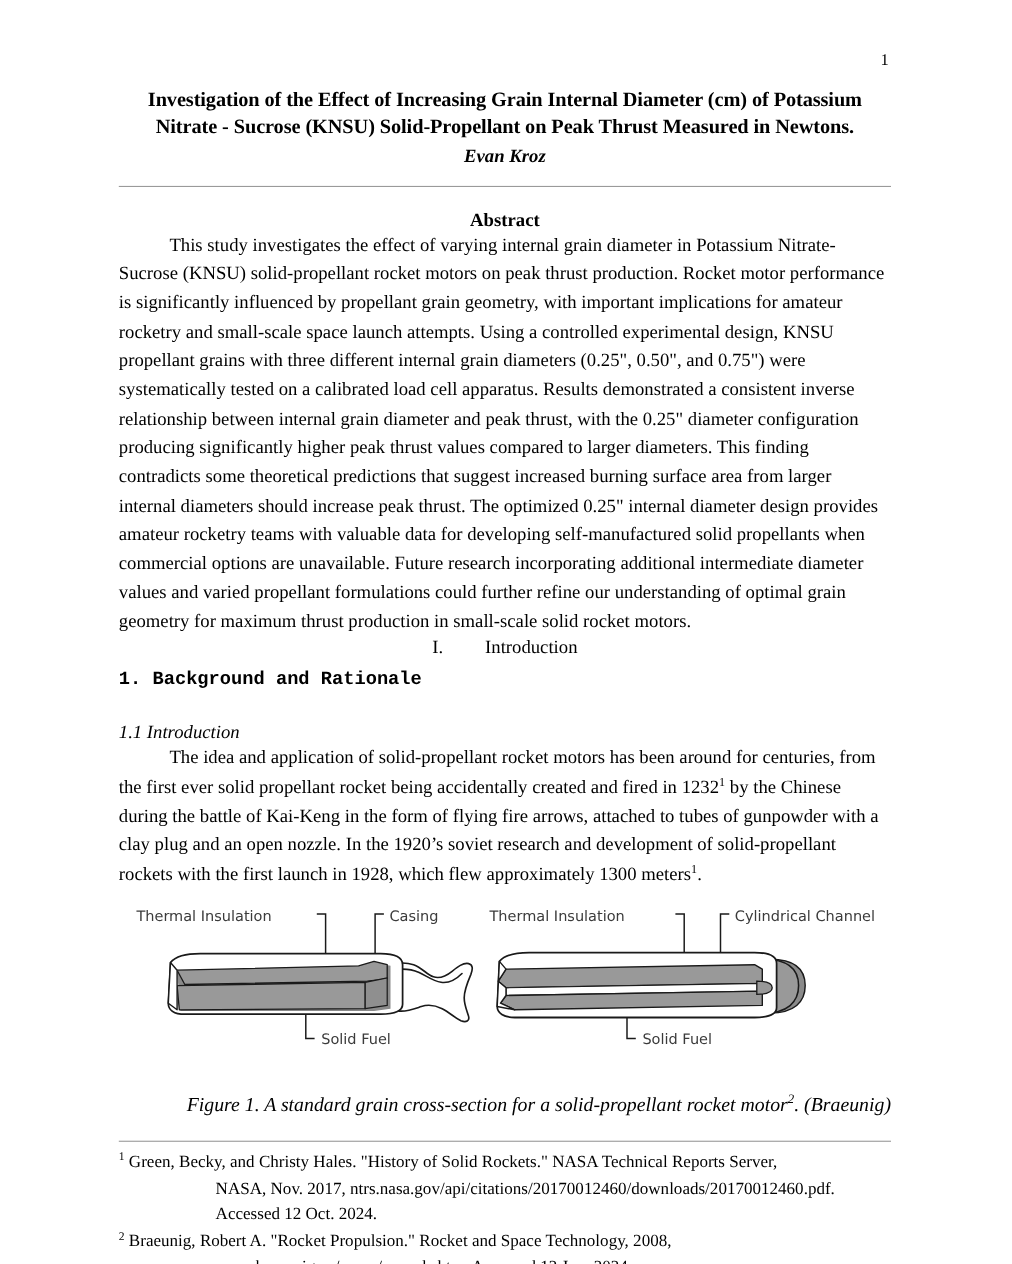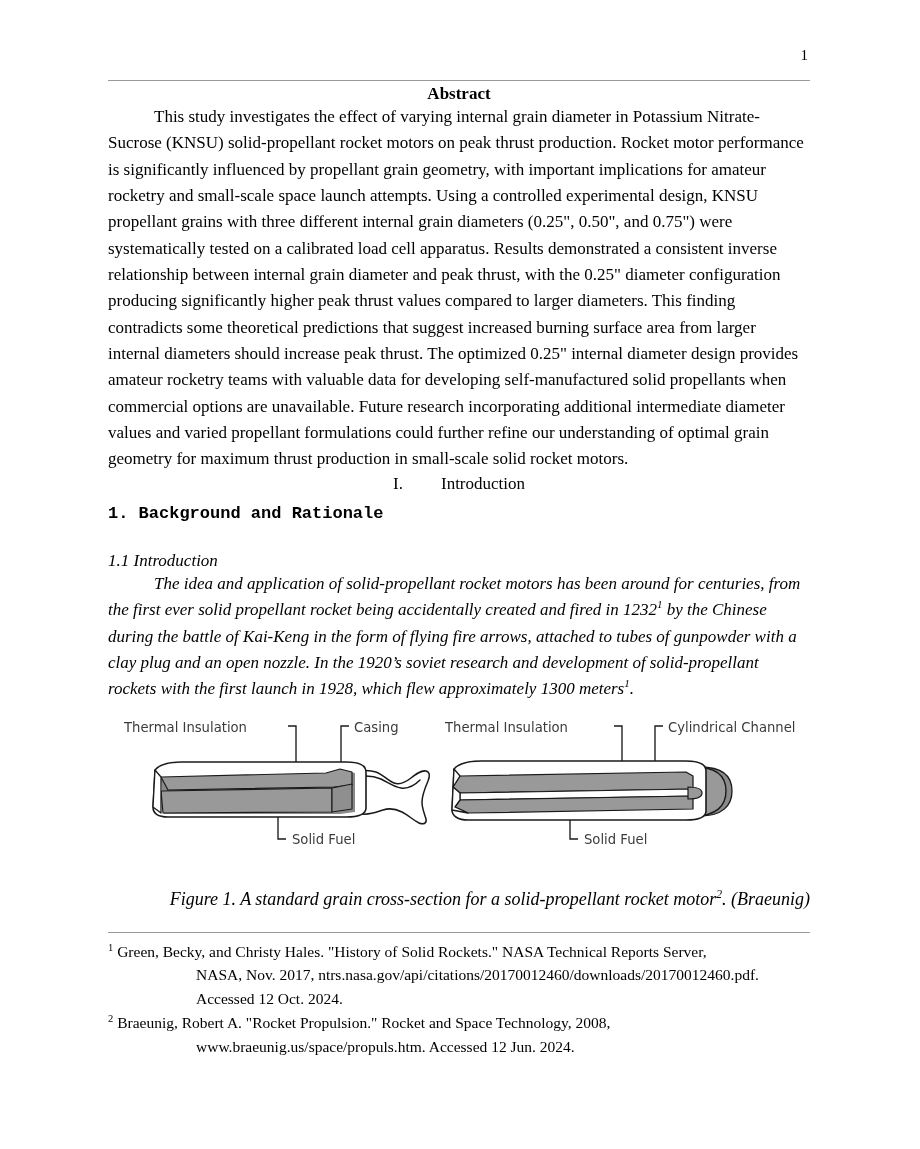--- a/index.html
+++ b/index.html
@@ -56,21 +56,21 @@
     border-top: 1px solid #9a9a9a;
     margin: 17px 0 0 0;
     height: 0;
   }
 
   
   .section-center-heading {
     text-align: center;
     font-size: 17px;
     font-weight: bold;
-    margin-top: 3px;
+    margin-top: 20px;
   }
   p.body-text {
     font-size: 17px;
     line-height: 1.55;
     margin: 0;
     text-align: left;
   }
   p.body-text.indent {
     text-indent: 46px;
   }
@@ -96,21 +96,20 @@
     margin-top: 10px;
     font-family: Liberation Mono, monospace;
   }
   .sub-heading-italic {
     font-size: 17px;
     font-style: italic;
     margin-top: 28px;
   }
   .intro-body {
     margin-top: 28px;
-    font-style: italic;
   }
   sup {
     font-size: 0.65em;
     vertical-align: super;
     line-height: 0;
   }
 
   
   .figure-wrap {
     margin-top: 10px;
@@ -161,20 +160,27 @@
   }
 </style>
 </head>
 <body>
 
 <div class="page">
   <div class="content">
 
     <div class="page-number">1</div>
 
+    <div class="title-block">
+      <div class="doc-title">
+        <span>Investigation of the Effect of Increasing Grain Internal Diameter (cm) of Potassium</span>
+        <span>Nitrate - Sucrose (KNSU) Solid-Propellant on Peak Thrust Measured in Newtons.</span>
+      </div>
+      <div class="doc-author">Evan Kroz</div>
+    </div>
 
     <hr class="rule">
 
     <div class="section-center-heading">Abstract</div>
     <p class="body-text indent abstract-body">This study investigates the effect of varying internal grain diameter in Potassium Nitrate-Sucrose (KNSU) solid-propellant rocket motors on peak thrust production. Rocket motor performance is significantly influenced by propellant grain geometry, with important implications for amateur rocketry and small-scale space launch attempts. Using a controlled experimental design, KNSU propellant grains with three different internal grain diameters (0.25", 0.50", and 0.75") were systematically tested on a calibrated load cell apparatus. Results demonstrated a consistent inverse relationship between internal grain diameter and peak thrust, with the 0.25" diameter configuration producing significantly higher peak thrust values compared to larger diameters. This finding contradicts some theoretical predictions that suggest increased burning surface area from larger internal diameters should increase peak thrust. The optimized 0.25" internal diameter design provides amateur rocketry teams with valuable data for developing self-manufactured solid propellants when commercial options are unavailable. Future research incorporating additional intermediate diameter values and varied propellant formulations could further refine our understanding of optimal grain geometry for maximum thrust production in small-scale solid rocket motors.</p>
 
     <div class="roman-heading">
       <span class="numeral">I.</span><span>Introduction</span>
     </div>
 

